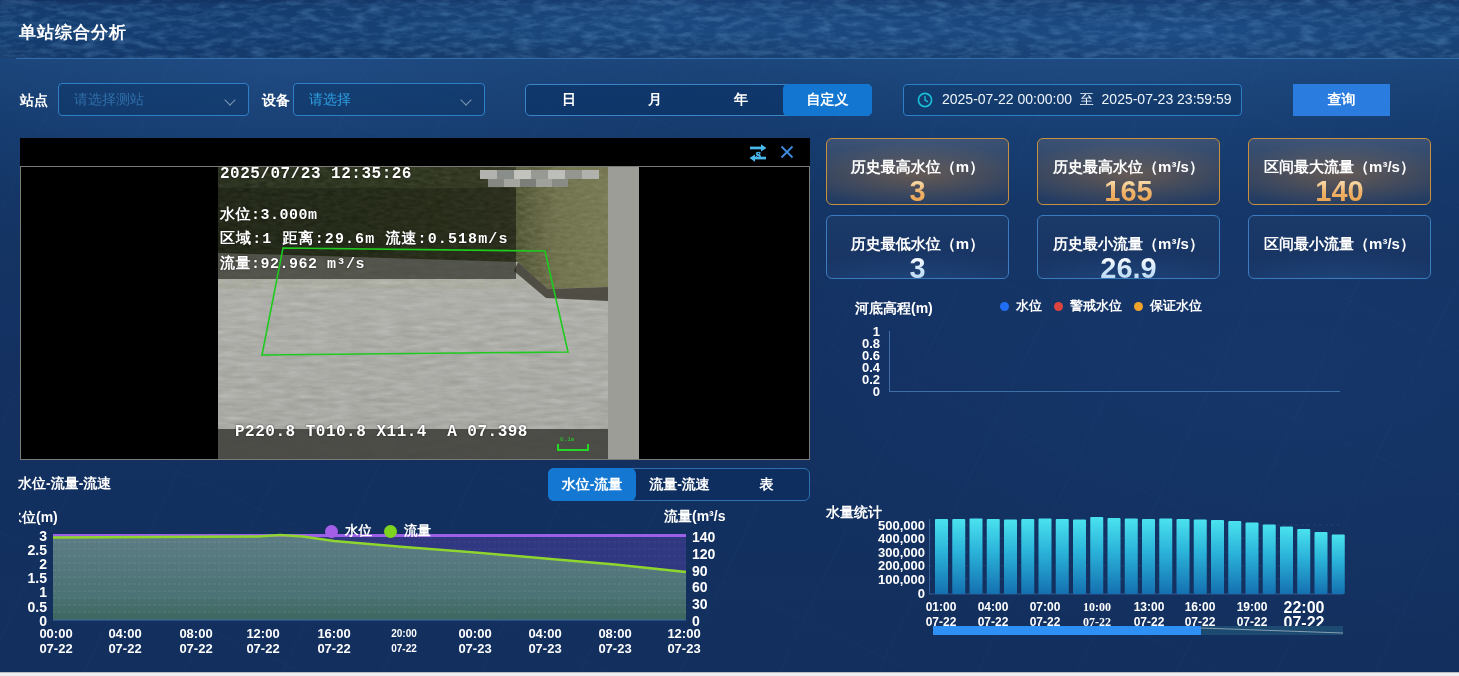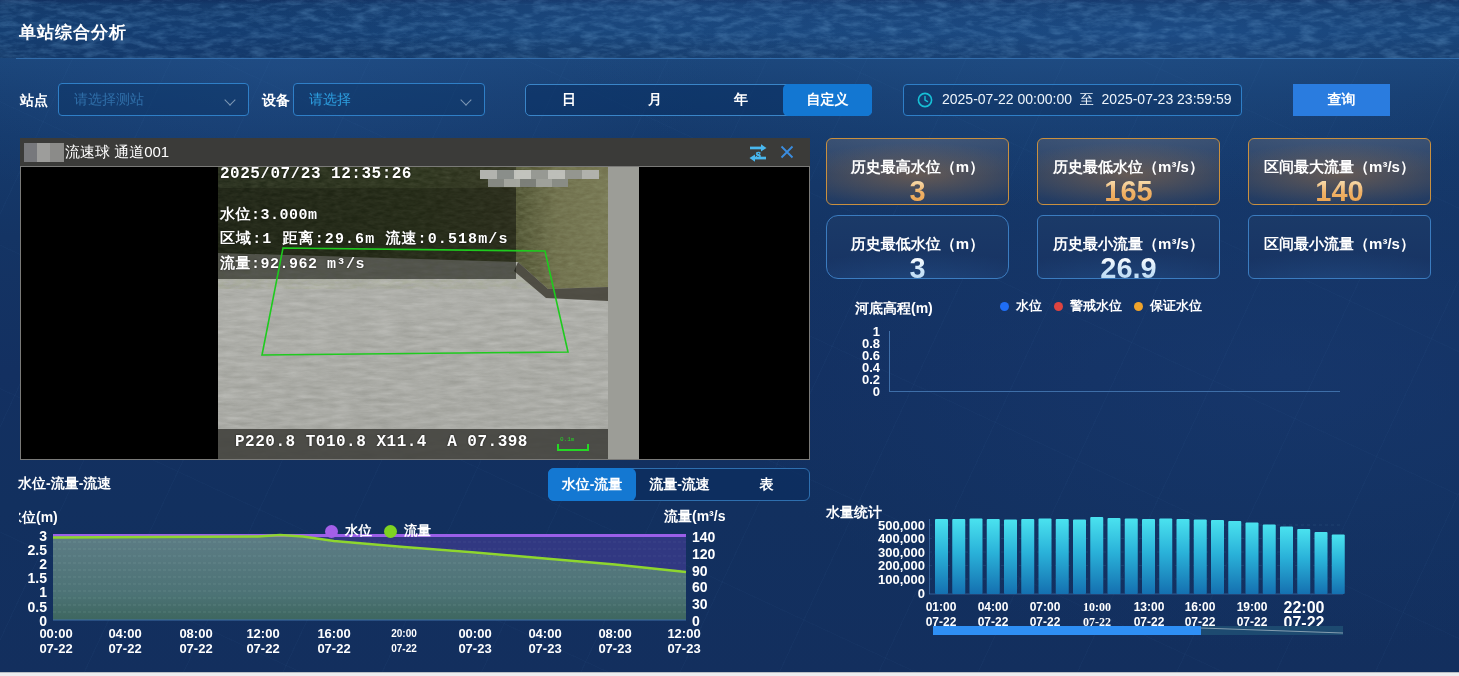--- a/index.html
+++ b/index.html
@@ -143,21 +143,20 @@
     <div class="s">年</div>
     <div class="s on">自定义</div>
   </div>
 <div id="dateinp" class="abs"><svg class="clk" width="16" height="16" viewBox="0 0 16 16">
       <circle cx="8" cy="8" r="6.6" fill="none" stroke="#17c0d6" stroke-width="1.6"></circle>
       <path d="M8 4.5V8l2.6 1.6" fill="none" stroke="#17c0d6" stroke-width="1.4" stroke-linecap="round"></path>
     </svg>2025-07-22 00:00:00&nbsp; 至&nbsp; 2025-07-23 23:59:59</div>
 <div id="qbtn" class="abs">查询</div>
 
 <div id="vpanel" class="abs">
-  <div id="vtitle" class="abs"><span class="mosaic"></span>流速球 通道001</div>
   <div id="vicons">
     <svg width="20" height="20" viewBox="0 0 20 20">
         <rect x="2" y="3.6" width="11" height="2.7" fill="#49b8ef"></rect>
         <path d="M13 1.3l5.5 3.6L13 8.5z" fill="#49b8ef"></path>
         <rect x="7" y="13.7" width="11" height="2.7" fill="#49b8ef"></rect>
         <path d="M7 11.5l-5.5 3.6L7 18.7z" fill="#49b8ef"></path>
         <text x="10.2" y="14.8" font-size="13" font-weight="bold" fill="#49b8ef" stroke="#49b8ef" stroke-width="0.5" text-anchor="middle" font-family="Liberation Serif">s</text>
       </svg>
     <svg width="18" height="18" viewBox="0 0 18 18">
         <path d="M3.5 3.5l11 11M14.5 3.5l-11 11" stroke="#3a8de0" stroke-width="1.8"></path>
@@ -216,37 +215,37 @@
           <rect x="286" y="12" width="16" height="8" fill="#a9aba5"></rect>
         <rect x="302" y="12" width="16" height="8" fill="#7e817c"></rect>
           <rect x="318" y="12" width="16" height="8" fill="#a2a49f"></rect>
         <rect x="334" y="12" width="16" height="8" fill="#8b8e88"></rect>
       </g>
     </svg>
     <div class="osd" style="left:2px; top:-2px; font-size:16px;">2025/07/23 12:35:26</div>
     <div class="osd" style="left:2px; top:38px; font-size:15px;">水位:3.000m</div>
     <div class="osd" style="left:2px; top:62px; font-size:15px; letter-spacing:1.1px;">区域:1 距离:29.6m 流速:0.518m/s</div>
     <div class="osd" style="left:2px; top:87px; font-size:15px;">流量:92.962 m³/s</div>
-    <div class="osd" style="left:17px; top:266px; font-size:16px;">P220.8 T010.8 X11.4&nbsp; A 07.398</div>
+    <div class="osd" style="left:17px; top:256px; font-size:16px;">P220.8 T010.8 X11.4&nbsp; A 07.398</div>
   </div>
 </div>
 
 <div class="abs card crow1" style="left:826px; top:138px;">
     <div class="lb">历史最高水位（m）</div>
     <div class="vl">3</div>
   </div>
 <div class="abs card crow1" style="left:1037px; top:138px;">
-    <div class="lb">历史最低水位（m³/s）</div>
+    <div class="lb">历史最高水位（m³/s）</div>
     <div class="vl">165</div>
   </div>
 <div class="abs card crow1" style="left:1248px; top:138px;">
     <div class="lb">区间最大流量（m³/s）</div>
     <div class="vl">140</div>
   </div>
-<div class="abs card crow2" style="left:826px; top:215px;border-radius:12px;">
+<div class="abs card crow2" style="left:826px; top:215px;">
     <div class="lb">历史最低水位（m）</div>
     <div class="vl">3</div>
   </div>
 <div class="abs card crow2" style="left:1037px; top:215px;">
     <div class="lb">历史最小流量（m³/s）</div>
     <div class="vl">26.9</div>
   </div>
 <div class="abs card crow2" style="left:1248px; top:215px;">
     <div class="lb">区间最小流量（m³/s）</div>
   </div>

